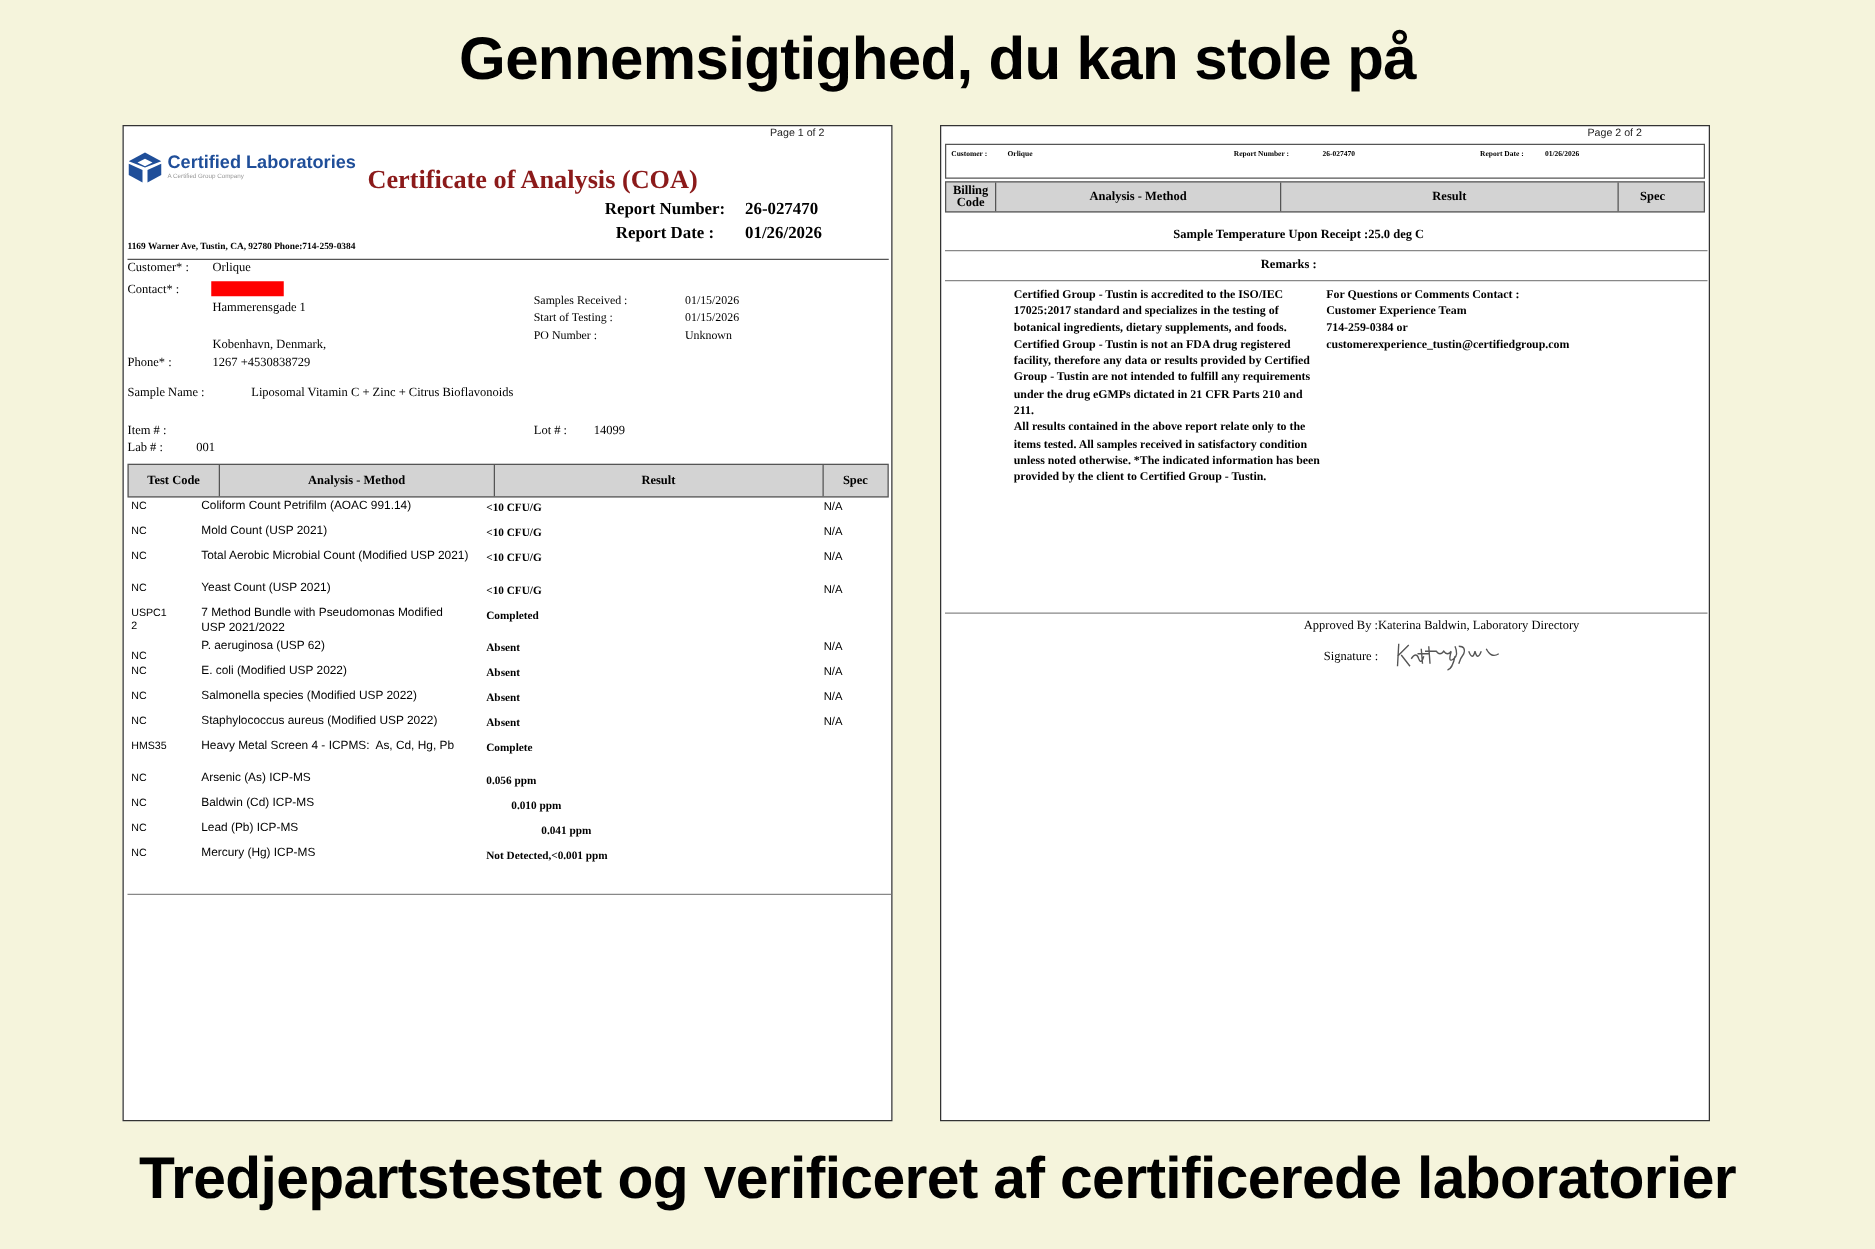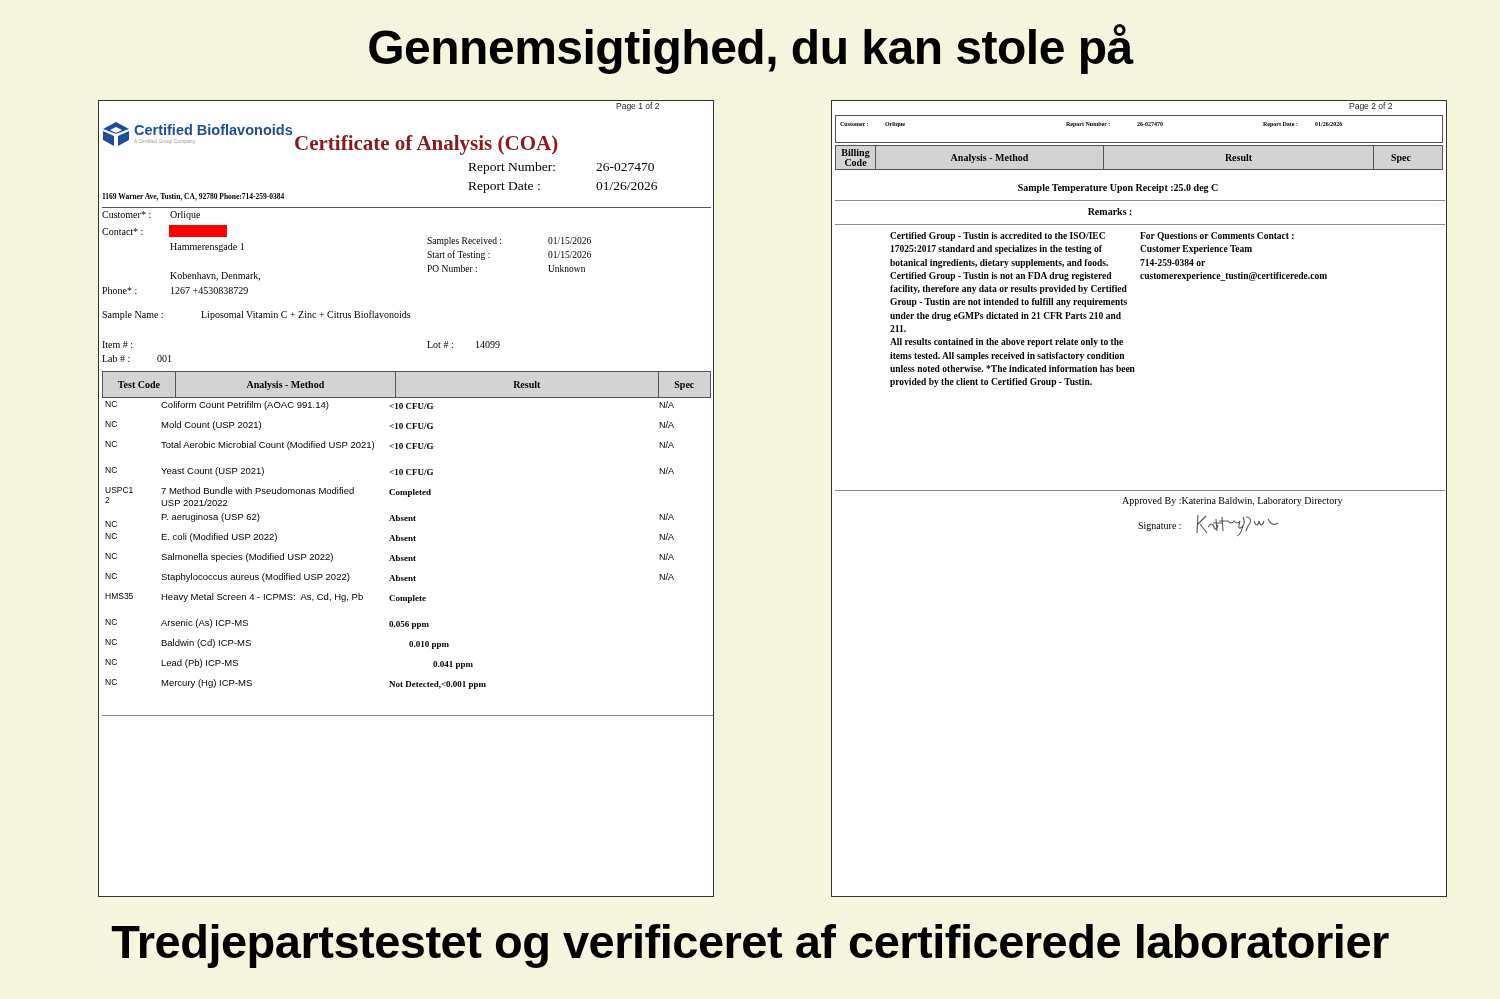--- a/index.html
+++ b/index.html
@@ -15,37 +15,37 @@
     font-family: "Liberation Sans", sans-serif; font-weight: bold;
     color: #000; letter-spacing: -0.5px;
   }
   .headline.top { top: 20px; font-size: 48px; }
   .headline.bottom { top: 914px; font-size: 47px; }
 
   .page {
     position: absolute; background: #fff; border: 1px solid #333;
   }
   #page1 { left: 98px; top: 100px; width: 616px; height: 797px; }
-  #page2 { left: 831px; top: 100px; width: 616px; height: 797px; }
+  #page2 { left: 752px; top: 100px; width: 616px; height: 797px; }
 
   .pageno {
     position: absolute; top: 0px; font-family: "Liberation Sans", sans-serif;
     font-size: 8.5px; color: #222;
   }
   #page1 .pageno { left: 517px; }
   #page2 .pageno { left: 517px; }
 
   
   .logo { position: absolute; left: 2px; top: 20px; display: flex; align-items: center; }
   .logo svg { width: 30px; height: 26px; }
   .logo-text { margin-left: 3px; }
   .logo-name { font-family: "Liberation Sans", sans-serif; font-size: 14.5px; font-weight: bold; color: #1f4e99; line-height: 14px; }
   .logo-sub { font-family: "Liberation Sans", sans-serif; font-size: 5px; color: #999; line-height: 8px; }
   .coa-title { position: absolute; left: 195px; top: 30px; font-size: 21px; font-weight: bold; color: #8b1a1a; }
-  .rep-row { position: absolute; left: 369px; font-size: 13.5px; font-weight: normal; display: flex; }
+  .rep-row { position: absolute; left: 369px; font-size: 13.5px; font-weight: bold; display: flex; text-align: center; }
   .rep-row .lbl { width: 128px; }
   .rep-row .val { margin-left: 0; }
   .addr { position: absolute; left: 3px; top: 91px; font-size: 7.5px; font-weight: bold; }
   .hr { position: absolute; height: 0; border-top: 1px solid #555; }
 
   .info { position: absolute; font-size: 10px; font-weight: normal; white-space: nowrap; }
   .redact { position: absolute; left: 70px; top: 124px; width: 58px; height: 12px; background: #ff0000; }
 
   
   .thead { position: absolute; left: 3px; top: 270px; width: 609px; height: 27px; background: #d3d3d3; border: 1px solid #555; display: flex; }
@@ -76,21 +76,21 @@
   <div class="pageno">Page 1 of 2</div>
 
   <div class="logo">
     <svg viewBox="0 0 30 26">
       <polygon points="15,1 28,8 15,13 2,8" fill="#1f4e99"></polygon>
       <polygon points="2,10 13,15 13,25 2,19" fill="#1f4e99"></polygon>
       <polygon points="28,10 17,15 17,25 28,19" fill="#1f4e99"></polygon>
       <polygon points="9,9 15,6 21,9 15,12" fill="#fff"></polygon>
     </svg>
     <div class="logo-text">
-      <div class="logo-name">Certified Bioflavonoids</div>
+      <div class="logo-name">Certified Laboratories</div>
       <div class="logo-sub">A Certified Group Company</div>
     </div>
   </div>
 
   <div class="coa-title">Certificate of Analysis (COA)</div>
   <div class="rep-row" style="top:58px;">
     <span class="lbl">Report Number:</span>
     <span class="val">26-027470</span>
   </div>
   <div class="rep-row" style="top:77px;">
@@ -248,21 +248,21 @@
   <div class="hr" style="left:3px; top:123px; width:610px; border-top-color:#888;"></div>
 
   <div class="para" style="left:58px; top:129px; width:248px;">
     <div>Certified Group - Tustin is accredited to the ISO/IEC 17025:2017 standard and specializes in the testing of botanical ingredients, dietary supplements, and foods. Certified Group - Tustin is not an FDA drug registered facility, therefore any data or results provided by Certified Group - Tustin are not intended to fulfill any requirements under the drug eGMPs dictated in 21 CFR Parts 210 and 211.</div>
     <div>All results contained in the above report relate only to the items tested. All samples received in satisfactory condition unless noted otherwise. *The indicated information has been provided by the client to Certified Group - Tustin.</div>
   </div>
   <div class="para" style="left:308px; top:129px; width:300px;">
     <div>For Questions or Comments Contact :</div>
     <div>Customer Experience Team</div>
     <div>714-259-0384 or</div>
-    <div>customerexperience_tustin@certificerede.com</div>
+    <div>customerexperience_tustin@certifiedgroup.com</div>
   </div>
 
   <div class="hr" style="left:3px; top:389px; width:610px; border-top-color:#888;"></div>
   <div class="info" style="left:290px; top:394px;">Approved By :Katerina Baldwin, Laboratory Directory</div>
   <div class="info" style="left:306px; top:419px;">Signature :</div>
   <div class="sig" style="position:absolute; left:362px; top:410px;">
     <svg viewBox="0 0 110 26">
       <path d="M4,4 L3,22 M3,14 L12,5 M6,13 L13,22 M14,16 q4,-6 6,0 q2,5 4,-2 M22,8 L23,20 M19,12 L28,12 M28,6 L29,20 M25,10 L34,10 q3,4 6,0 q3,4 6,0 M46,10 q-3,10 2,6 q4,-3 1,-10 M49,14 q-2,10 -6,11 M52,6 q6,0 4,6 q-3,4 -4,8 M60,10 q3,8 5,0 q2,8 5,0 M74,8 q4,8 10,4" fill="none" stroke="#555" stroke-width="1.1"></path>
     </svg>
   </div>

